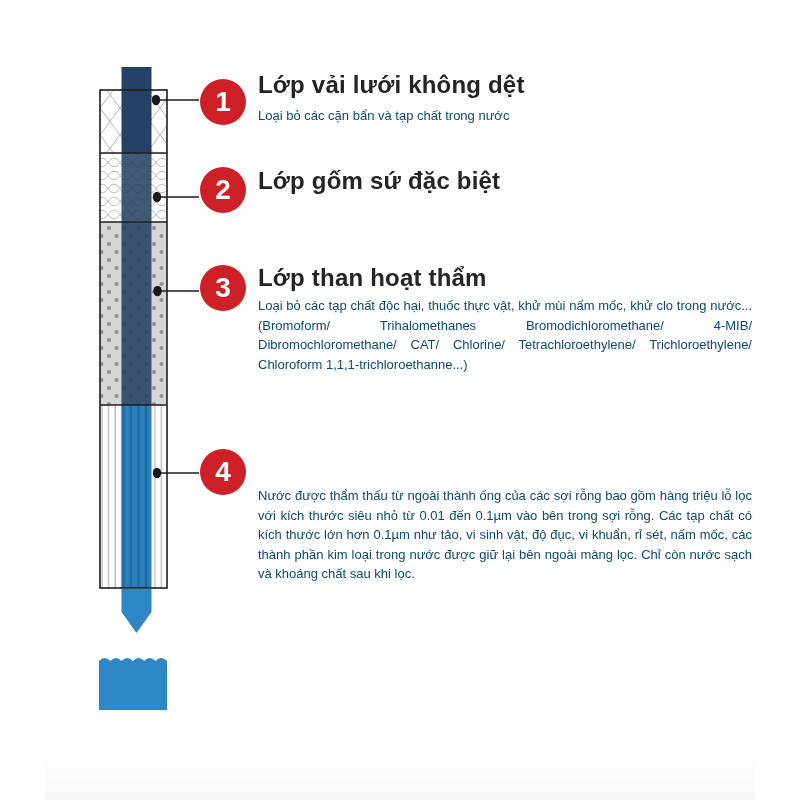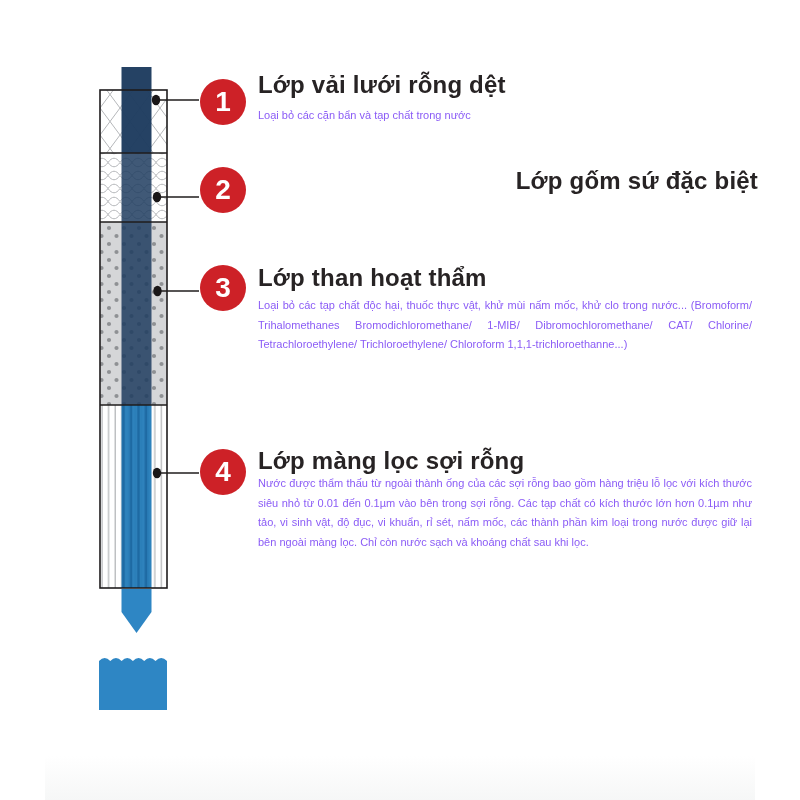--- a/index.html
+++ b/index.html
@@ -38,36 +38,36 @@
   .step-title {
     position: absolute;
     left: 258px;
     width: 500px;
     font-size: 24px;
     font-weight: 700;
     color: #272324;
     letter-spacing: 0.2px;
   }
   #title-1 { top: 71px; }
-  #title-2 { top: 167px; text-align: right; }
+  #title-2 { top: 167px; }
   #title-3 { top: 264px; }
   #title-4 { top: 447px; }
   .step-desc {
     position: absolute;
     left: 258px;
     width: 494px;
-    font-size: 11px;
+    font-size: 13px;
     line-height: 19.5px;
-    color: #8b5cf6;
+    color: #0c4a6e;
   }
   .step-desc.justified { text-align: justify; }
   #desc-1 { top: 106px; }
   #desc-2 { top: 203px; }
   #desc-3 { top: 296px; }
-  #desc-4 { top: 474px; }
+  #desc-4 { top: 486px; }
   .bottom-shadow {
     position: absolute;
     left: 45px; top: 756px;
     width: 710px; height: 44px;
     background: linear-gradient(180deg, #ffffff 0%, #f6f7f7 100%);
   }
 </style>
 </head>
 <body>
 
@@ -145,35 +145,34 @@
       <ellipse cx="156" cy="100" rx="4.2" ry="5.2"></ellipse>
       <ellipse cx="157" cy="197" rx="4.2" ry="5.2"></ellipse>
       <ellipse cx="157.5" cy="291" rx="4.2" ry="5.2"></ellipse>
       <ellipse cx="157" cy="473" rx="4.2" ry="5.2"></ellipse>
     </g>
   </svg>
 
   <div class="step-badge" id="badge-1">
     <span>1</span>
   </div>
-  <h2 class="step-title" id="title-1">Lớp vải lưới rỗng dệt</h2>
+  <h2 class="step-title" id="title-1">Lớp vải lưới không dệt</h2>
   <p class="step-desc" id="desc-1">Loại bỏ các cặn bẩn và tạp chất trong nước</p>
 
   <div class="step-badge" id="badge-2">
     <span>2</span>
   </div>
   <h2 class="step-title" id="title-2">Lớp gốm sứ đặc biệt</h2>
 
   <div class="step-badge" id="badge-3">
     <span>3</span>
   </div>
   <h2 class="step-title" id="title-3">Lớp than hoạt thẩm</h2>
-  <p class="step-desc justified" id="desc-3">Loại bỏ các tạp chất độc hại, thuốc thực vật, khử mùi nấm mốc, khử clo trong nước... (Bromoform/ Trihalomethanes Bromodichloromethane/ 1-MIB/ Dibromochloromethane/ CAT/ Chlorine/ Tetrachloroethylene/ Trichloroethylene/ Chloroform 1,1,1-trichloroethanne...)</p>
+  <p class="step-desc justified" id="desc-3">Loại bỏ các tạp chất độc hại, thuốc thực vật, khử mùi nấm mốc, khử clo trong nước... (Bromoform/ Trihalomethanes Bromodichloromethane/ 4-MIB/ Dibromochloromethane/ CAT/ Chlorine/ Tetrachloroethylene/ Trichloroethylene/ Chloroform 1,1,1-trichloroethanne...)</p>
 
   <div class="step-badge" id="badge-4">
     <span>4</span>
   </div>
-  <h2 class="step-title" id="title-4">Lớp màng lọc sợi rỗng</h2>
   <p class="step-desc justified" id="desc-4">Nước được thẩm thấu từ ngoài thành ống của các sợi rỗng bao gồm hàng triệu lỗ lọc với kích thước siêu nhỏ từ 0.01 đến 0.1µm vào bên trong sợi rỗng. Các tạp chất có kích thước lớn hơn 0.1µm như tảo, vi sinh vật, độ đục, vi khuẩn, rỉ sét, nấm mốc, các thành phần kim loại trong nước được giữ lại bên ngoài màng lọc. Chỉ còn nước sạch và khoáng chất sau khi lọc.</p>
 
   <div class="bottom-shadow"></div>
 
 </div>
 
 </body></html>

